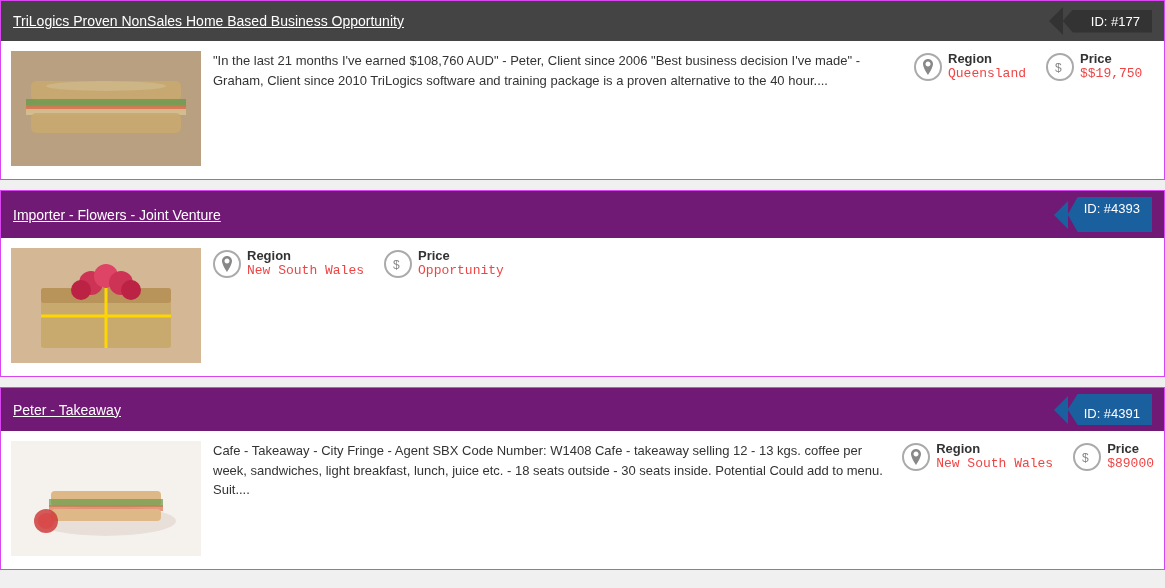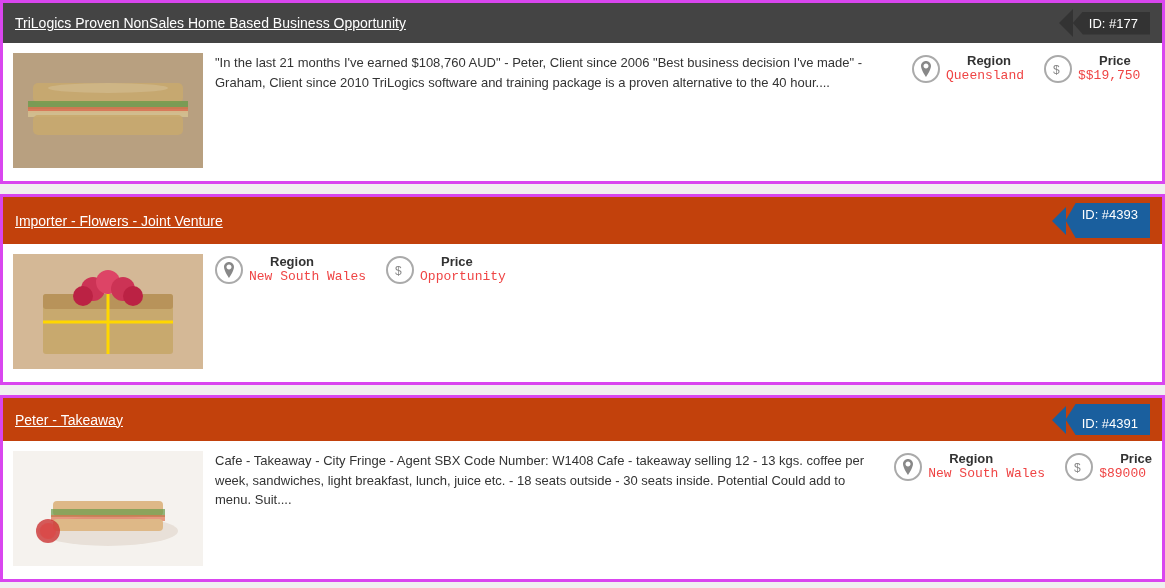--- a/index.html
+++ b/index.html
@@ -6,25 +6,25 @@
     body {
       font-family: Arial, sans-serif;
       font-size: 13px;
       background: #f0f0f0;
       width: 1165px;
     }
 
     .listing-card {
       background: #fff;
       margin-bottom: 10px;
-      border: 3px solid #d946ef;
+      border: 1px solid #d946ef;
     }
 
     .listing-header {
-      background: #c2410c;
+      background: #701a75;
       display: flex;
       justify-content: space-between;
       align-items: center;
       padding: 6px 12px;
       position: relative;
     }
 
     .listing-header.dark {
       background: #444;
     }
@@ -96,39 +96,38 @@
 
     .meta-content {
       display: flex;
       flex-direction: column;
     }
 
     .meta-label {
       font-weight: bold;
       font-size: 13px;
       color: #333;
-      margin-left: 21px;
     }
 
     .meta-value {
       font-size: 13px;
       color: #ef4444;
       font-family: Liberation Mono, monospace;
     }
   </style>
 </head>
 <body>
 
 <div id="listings-container">
     <div class="listing-card">
       <div class="listing-header dark">
         <a href="#">TriLogics Proven NonSales Home Based Business Opportunity</a>
         <div class="id-section">
           <span style="display: inline-block; width: 0px; height: 0px; border-top: 14px solid transparent; border-bottom: 14px solid transparent; border-right: 14px solid rgb(51, 51, 51);"></span>
-          <span class="id-badge" style="background: rgb(51, 51, 51); color: rgb(255, 255, 255); padding: 4px 12px 4px 16px; font-size: 13px;">ID: #177</span>
+          <span class="id-badge" style="background: rgb(51, 51, 51); color: rgb(255, 255, 255); padding: 4px 12px 4px 28px; font-size: 13px;">ID: #177</span>
         </div>
       </div>
       <div class="listing-body">
         <div>
       <svg width="190" height="115" xmlns="http://www.w3.org/2000/svg">
         <rect width="190" height="115" fill="#b8a080"></rect>
 
         <rect x="20" y="30" width="150" height="20" rx="5" fill="#c8a96e" opacity="0.9"></rect>
         <rect x="15" y="48" width="160" height="8" fill="#6a9a4a" opacity="0.8"></rect>
         <rect x="15" y="54" width="160" height="6" fill="#e07050" opacity="0.8"></rect>

